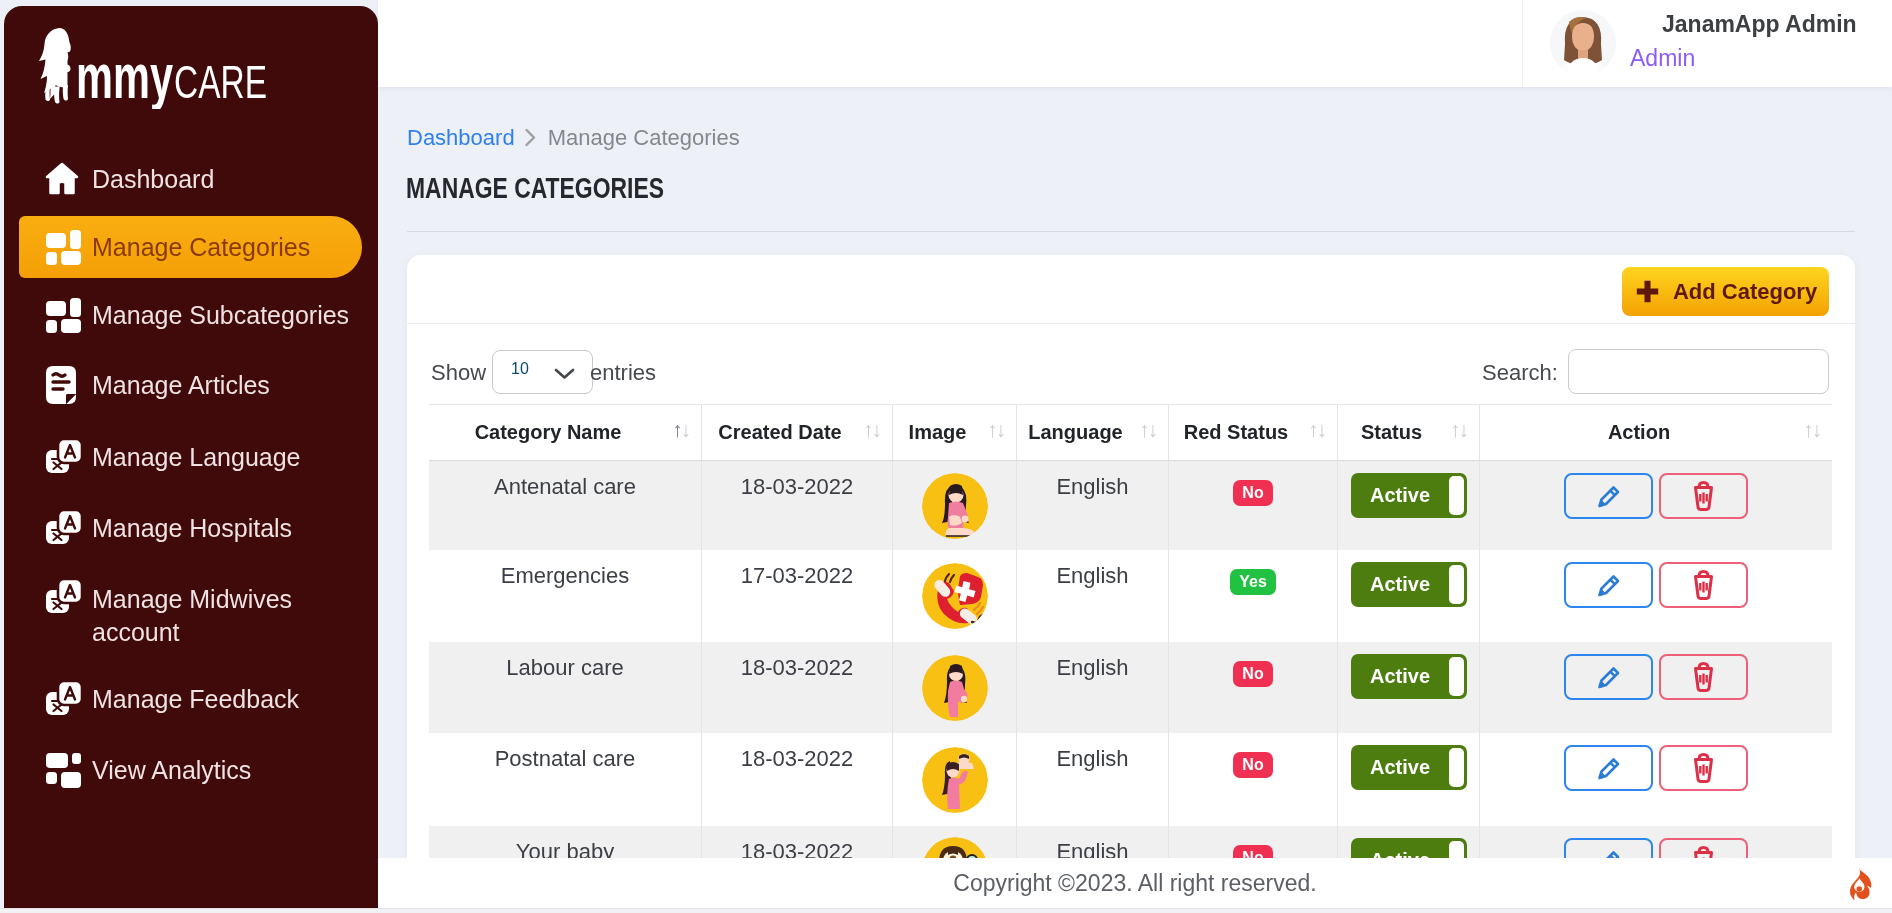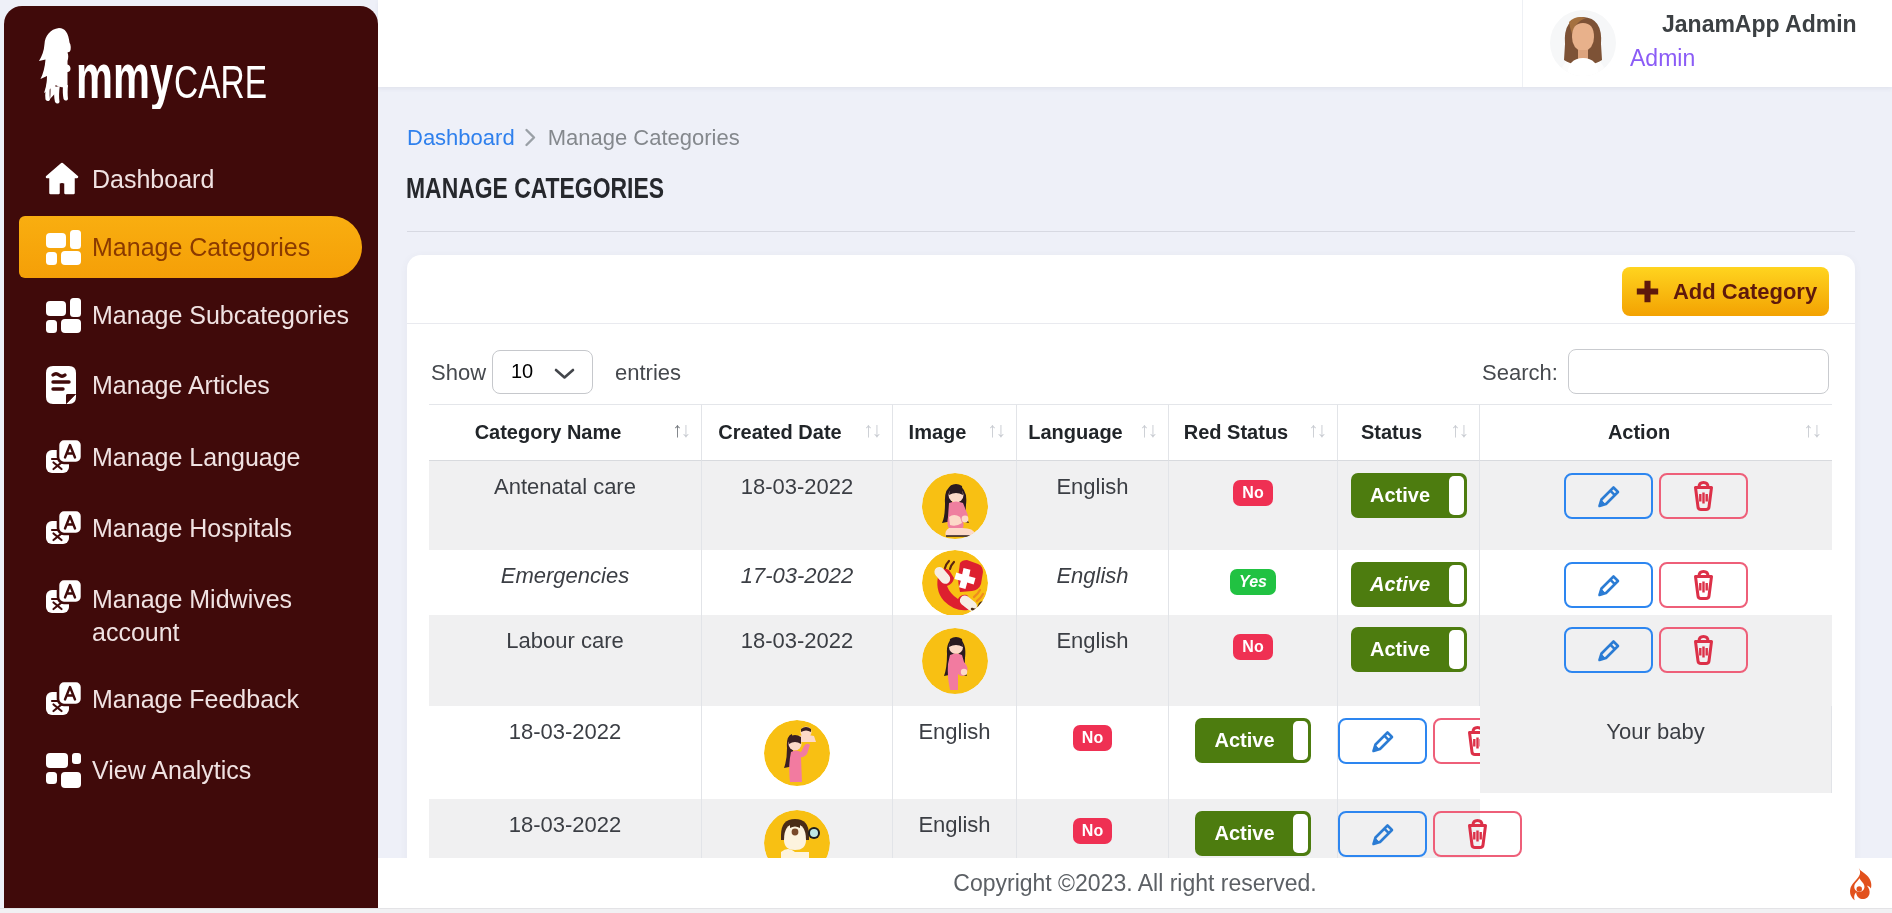--- a/index.html
+++ b/index.html
@@ -27,33 +27,33 @@
   #hr1 { position:absolute; left:407px; top:231px; width:1448px; border-top:1px solid #d7d9e2; }
 
   
   #card { position:absolute; left:407px; top:255px; width:1448px; height:658px; background:#fff; border-radius:14px 14px 0 0; box-shadow:0 2px 8px rgba(80,84,110,.06); }
   #card-hdr { position:absolute; left:0; top:0; width:1448px; height:69px; border-bottom:1px solid #e9eaef; }
   #addbtn { position:absolute; left:1215px; top:12px; width:207px; height:49px; border-radius:8px; background:linear-gradient(#ffd41f,#f3a202); color:#5e190c; font-size:22px; font-weight:600; display:flex; align-items:center; justify-content:center; gap:12px; }
 
   
   .ctl { position:absolute; font-size:22px; color:#46494e; }
   #selbox { position:absolute; left:492px; top:350px; width:101px; height:44px; border:1px solid #c6c8cc; border-radius:8px; background:#fff; }
-  #selbox .v { position:absolute; left:18px; top:9px; font-size:20px; color:#000000;text-align:center; }
+  #selbox .v { position:absolute; left:18px; top:9px; font-size:16px; color:#0c4a6e;text-align:center; }
   #srch { position:absolute; left:1568px; top:349px; width:261px; height:45px; border:1px solid #c9cbcf; border-radius:8px; background:#fff; }
 
   
   #tbl { position:absolute; left:429px; top:404px; width:1403px; display:grid; grid-template-columns:273px 191px 124px 152px 169px 142px 352px; }
   .th { height:57px; border-top:1px solid #e4e6ea; border-bottom:1px solid #d8dade; font-size:20px; font-weight:700; color:#212529; position:relative; display:flex; align-items:center; justify-content:center; padding-right:34px; }
   .th .sort { position:absolute; right:12px; top:13px; font-size:21px; color:#c9ccd2; letter-spacing:-2px; font-weight:400; }
   .th .sort b { font-weight:400; color:#75797f; }
   .td { position:relative; text-align:center; font-size:22px; color:#3b3e44; padding-top:13px; }
   .vr { border-right:1px solid #e2e4e8; }
   .rg { background:#f0f0f1; }
   .rw { background:#ffffff; }
-  .r1 { height:89px; } .r2 { height:65px;font-style:italic; } .r3 { height:91px; } .r4 { height:93px; } .r5 { height:87px; }
+  .r1 { height:89px; } .r2 { height:92px; } .r3 { height:91px; } .r4 { height:93px; } .r5 { height:87px; }
   .imgc { position:absolute; left:50%; top:50%; transform:translate(-50%,-50%); width:66px; height:66px; border-radius:50%; }
   .badge { display:inline-block; margin-top:6px; height:26px; line-height:26px; border-radius:7px; color:#fff; font-size:16px; font-weight:700; padding:0 9px; }
   .bno { background:#ef3053; }
   .byes { background:#21c242; }
   .activebtn { position:relative; display:inline-block; margin-top:-1px; width:116px; height:45px; background:#4d7c0f; border-radius:7px; color:#fff; font-size:20px; font-weight:700; line-height:45px; text-align:center; padding-right:17px; }
   .activebtn i { position:absolute; right:3px; top:3px; width:15px; height:39px; background:#fff; border-radius:5px; }
   .abtns { display:inline-flex; gap:6px; margin-top:-1px; }
   .ebtn { width:89px; height:46px; border:2px solid #2d86f0; border-radius:8px; display:flex; align-items:center; justify-content:center; }
   .dbtn { width:89px; height:46px; border:2px solid #ee5f79; border-radius:8px; display:flex; align-items:center; justify-content:center; }
 
@@ -209,21 +209,21 @@
       </svg>Add Category</div>
 </div>
 
 <div class="ctl" style="left:431px; top:360px;">Show</div>
 <div id="selbox">
     <span class="v">10</span>
   <svg class="abs" style="left:61px; top:17px;" width="21" height="12" viewBox="0 0 21 12">
       <path d="M2 2 L10.5 9.5 L19 2" fill="none" stroke="#43464b" stroke-width="2.6" stroke-linecap="round" stroke-linejoin="round"></path>
     </svg>
 </div>
-<div class="ctl" style="left:615px; top:360px;text-align:center;">entries</div>
+<div class="ctl" style="left:590px; top:360px;text-align:center;">entries</div>
 <div class="ctl" style="left:1482px; top:360px;">Search:</div>
 <div id="srch"></div>
 
 <div id="tbl">
 
   <div class="th vr">Category Name<span class="sort"><b>↑</b>↓</span></div>
   <div class="th vr">Created Date<span class="sort">↑↓</span></div>
   <div class="th vr">Image<span class="sort">↑↓</span></div>
   <div class="th vr">Language<span class="sort">↑↓</span></div>
   <div class="th vr">Red Status<span class="sort">↑↓</span></div>
@@ -329,20 +329,21 @@
         </span>
     <span class="dbtn">
           <svg width="33" height="34" viewBox="0 0 33 34">
             <path d="M12 8 Q12 3.5 16.5 3.5 Q21 3.5 21 8" fill="none" stroke="#dc3048" stroke-width="3"></path>
             <path d="M8.5 8.5 L24.5 8.5 L22 28 Q21.7 30.5 19 30.5 L14 30.5 Q11.3 30.5 11 28 Z" fill="none" stroke="#dc3048" stroke-width="3" stroke-linejoin="round"></path>
             <path d="M13.3 15 L13.3 22.5 M16.5 13.5 L16.5 24.5 M19.7 15 L19.7 22.5" stroke="#dc3048" stroke-width="2.4"></path>
           </svg>
         </span>
   </span></div>
 
+  <div class="td rw r4 vr">Postnatal care</div>
   <div class="td rw r4 vr">18-03-2022</div>
   <div class="td rw r4 vr">
       <svg class="imgc" viewBox="0 0 66 66">
     <circle cx="33" cy="33" r="33" fill="#f8c013"></circle>
     <circle cx="42" cy="12" r="5.5" fill="#fcd9c8"></circle>
     <path d="M37 9 Q42 5 47 9 L47 12 Q42 9 37 12 Z" fill="#3a2024"></path>
     <path d="M34 16 Q42 14 50 16 L52 22 L32 22 Z" fill="#fcd9c8"></path>
     <path d="M28 14 Q22 16 23 28 Q23 40 20 48 L30 46 Z" fill="#3a2024"></path>
     <circle cx="31" cy="24" r="6.5" fill="#fcd9c8"></circle>
     <path d="M25 17 Q31 13 37 17 L37 24 Q31 20 25 24 Z" fill="#3a2024"></path>

